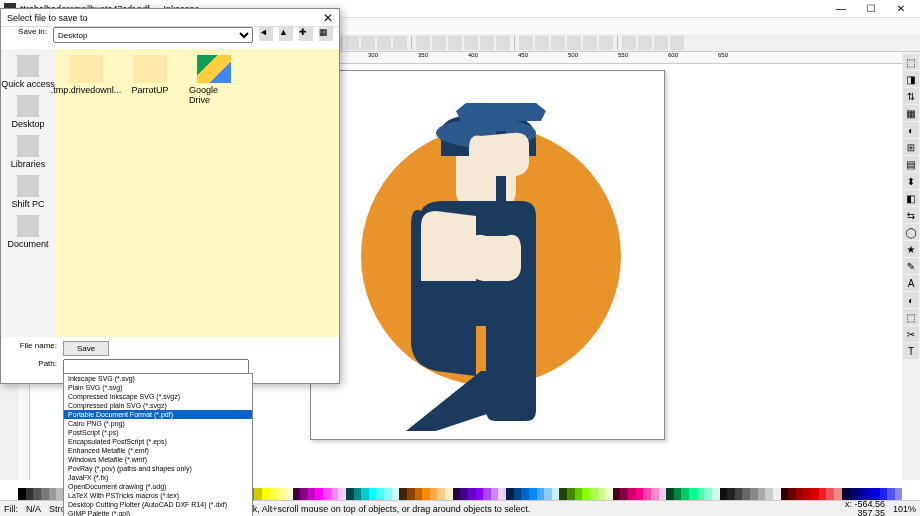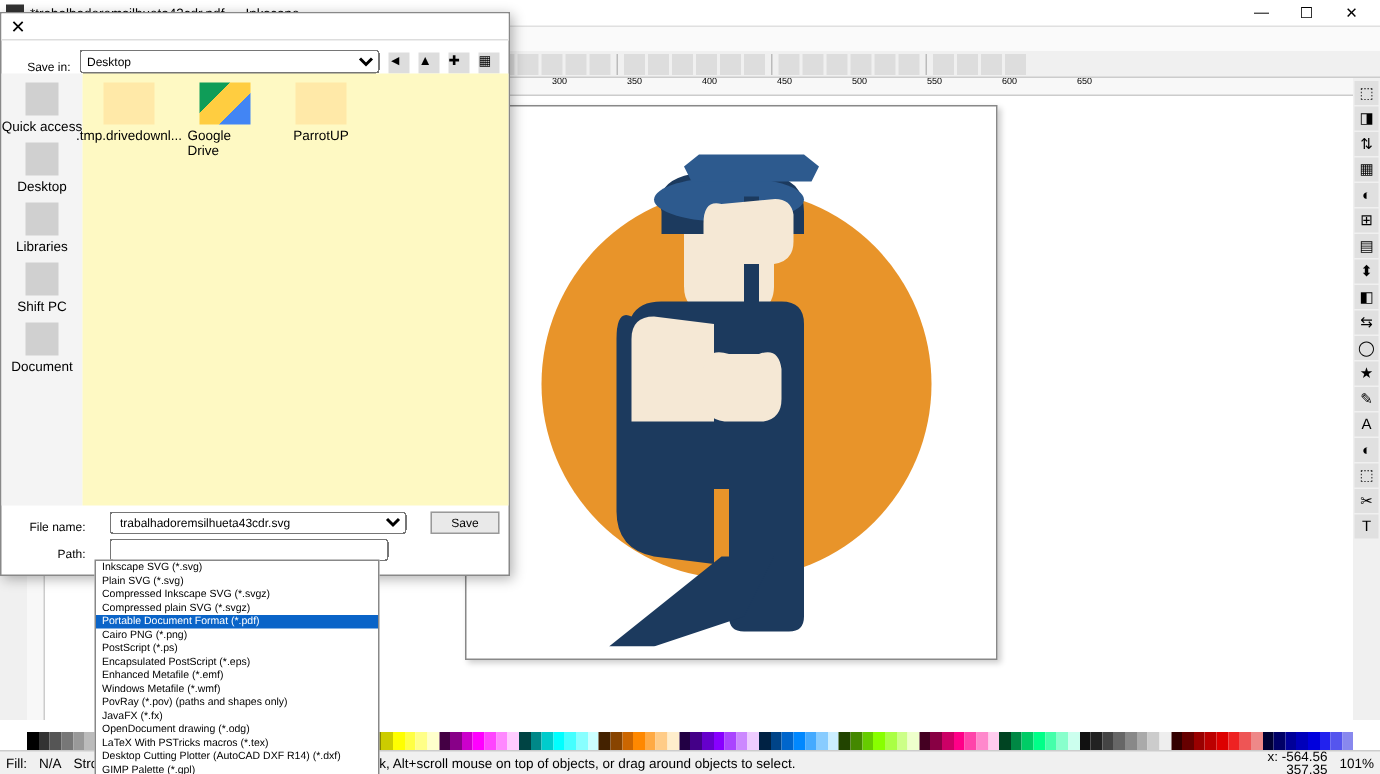--- a/index.html
+++ b/index.html
@@ -23,33 +23,33 @@
 .worker{position:absolute;top:10px;left:30px;width:300px;height:350px}
 .palette{position:absolute;bottom:16px;left:18px;right:18px;height:12px;display:flex;overflow:hidden}
 .palette div{width:8px;height:12px}
 .statusbar{position:absolute;bottom:0;left:0;right:0;height:16px;background:#f0f0f0;border-top:1px solid #ccc;display:flex;align-items:center;font-size:8px;padding:0 4px;gap:8px}
 .statusbar .coord{margin-left:auto;text-align:right;line-height:1}
 
 .dialog{position:absolute;top:8px;left:0;width:340px;height:376px;background:#fff;border:1px solid #888;box-shadow:2px 2px 8px rgba(0,0,0,.3);z-index:20;display:flex;flex-direction:column}
 .dlg-title{height:18px;background:#fff;display:flex;align-items:center;padding:0 6px;border-bottom:1px solid #ddd}
 .dlg-title .dt{flex:1;font-size:9px}
 .dlg-title .dx{cursor:pointer;font-size:12px}
-.dlg-bar{height:22px;display:flex;align-items:flex-end;padding:0 6px;gap:6px}
+.dlg-bar{height:22px;display:flex;align-items:flex-start;padding:0 6px;gap:6px}
 .dlg-bar label{font-size:8px;text-align:right}
 .dlg-bar select{flex:1;height:16px;font-size:8px}
 .dlg-body{flex:1;display:flex}
 .places{width:54px;background:#f4f4f4;display:flex;flex-direction:column;align-items:center;gap:6px;padding:6px 0}
 .places .pl{display:flex;flex-direction:column;align-items:center;gap:2px;font-size:7px;cursor:pointer}
 .places .pico{width:22px;height:22px;background:#d0d0d0}
 .files{flex:1;background:#fef9c3;padding:6px;display:flex;gap:14px;align-items:flex-start}
 .files .fi{display:flex;flex-direction:column;align-items:center;gap:2px;font-size:7px;cursor:pointer;width:50px}
 .fico{width:34px;height:28px;background:#ffe9a8}
 .fico.gd{background:linear-gradient(135deg,#0f9d58 33%,#ffcd40 33% 66%,#4285f4 66%)}
 .dlg-bottom{padding:4px 6px 6px 6px;position:relative}
-.dlg-row{display:flex;align-items:flex-end;gap:16px;margin-bottom:3px}
+.dlg-row{display:flex;align-items:flex-start;gap:6px;margin-bottom:3px}
 .dlg-row label{width:50px;font-size:8px;text-align:right}
 .dlg-row select,.dlg-row input{flex:1;height:15px;font-size:8px;padding:0 2px}
 .dlg-btn{width:46px;height:15px;font-size:8px;cursor:pointer;background:#e9e9e9;border:1px solid #999}
 .dropdown{position:absolute;top:36px;left:62px;width:190px;max-height:170px;background:#fff;border:1px solid #888;z-index:30;overflow:hidden}
 .dropdown .opt{padding:0 4px;font-size:7px;line-height:9px;cursor:pointer;white-space:nowrap}
 .dropdown .opt.sel{background:#0a64c8;color:#fff}
 </style>
 </head>
 <body>
 
@@ -322,20 +322,21 @@
   <span>No objects selected. Click, Shift+click, Alt+scroll mouse on top of objects, or drag around objects to select.</span>
   <div class="coord">
     <div>x: -564.56</div>
     <div>357.35</div>
   </div>
   <span>101%</span>
 </div>
 
 <div class="dialog">
   <div class="dlg-title">
+    <span class="dt">Select file to save to</span>
     <span class="dx">✕</span>
   </div>
   <div class="dlg-bar">
     <label style="width:40px">Save in:</label>
     <select><option>Desktop</option></select>
     <span class="tbtn">◄</span>
     <span class="tbtn">▲</span>
     <span class="tbtn">✚</span>
     <span class="tbtn">▦</span>
   </div>
@@ -361,33 +362,32 @@
           <div class="pico"></div>
           <span>Document</span>
         </div>
       </div>
     <div class="files" id="files">
         <div class="fi">
           <div class="fico "></div>
           <span>.tmp.drivedownl...</span>
         </div>
         <div class="fi">
+          <div class="fico "></div>
+          <span>ParrotUP</span>
+        </div>
+        <div class="fi">
           <div class="fico gd"></div>
           <span>Google Drive</span>
-        </div>
-        <div class="fi">
-          <div class="fico "></div>
-          <span>ParrotUP</span>
         </div>
       </div>
   </div>
   <div class="dlg-bottom">
     <div class="dlg-row">
       <label>File name:</label>
-      <select><option>trabalhadoremsilhueta43cdr.svg</option></select>
       <button class="dlg-btn">Save</button>
     </div>
     <div class="dlg-row">
       <label>Path:</label>
       <input style="flex: 0 0 186px;" value="">
     </div>
     <div class="dropdown" id="dropdown">
         <div class="opt">Inkscape SVG (*.svg)</div>
         <div class="opt">Plain SVG (*.svg)</div>
         <div class="opt">Compressed Inkscape SVG (*.svgz)</div>

